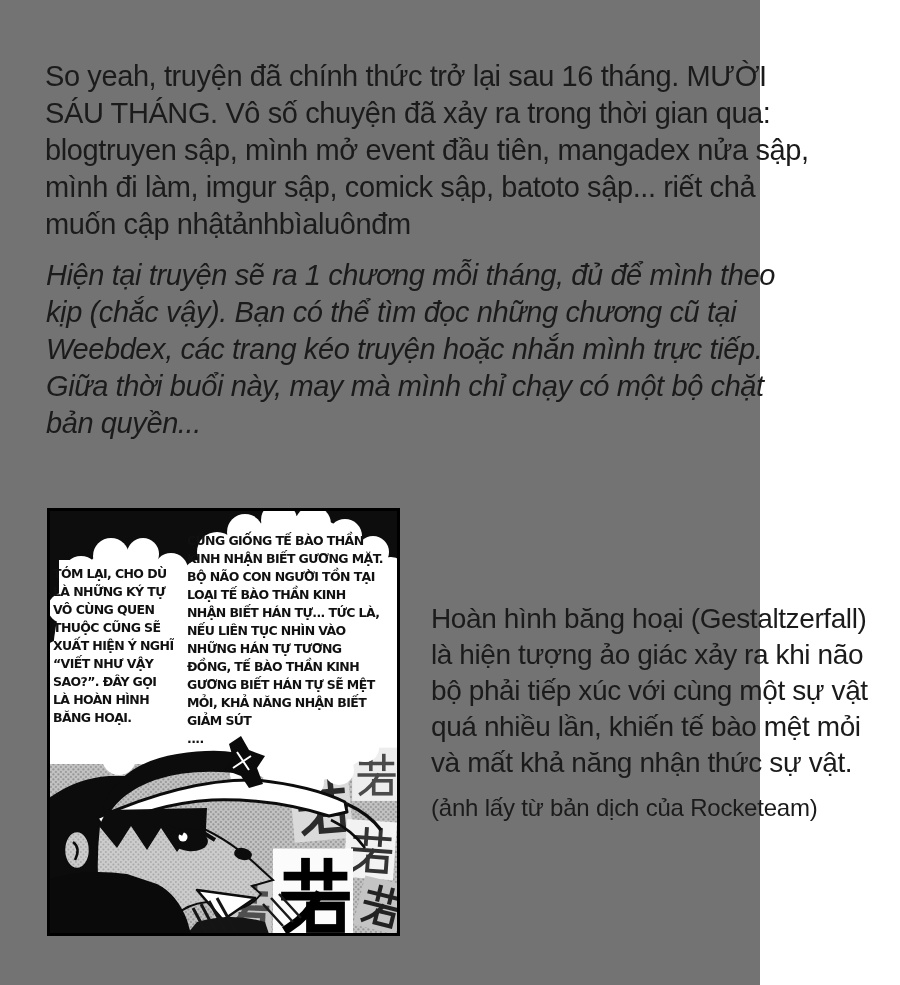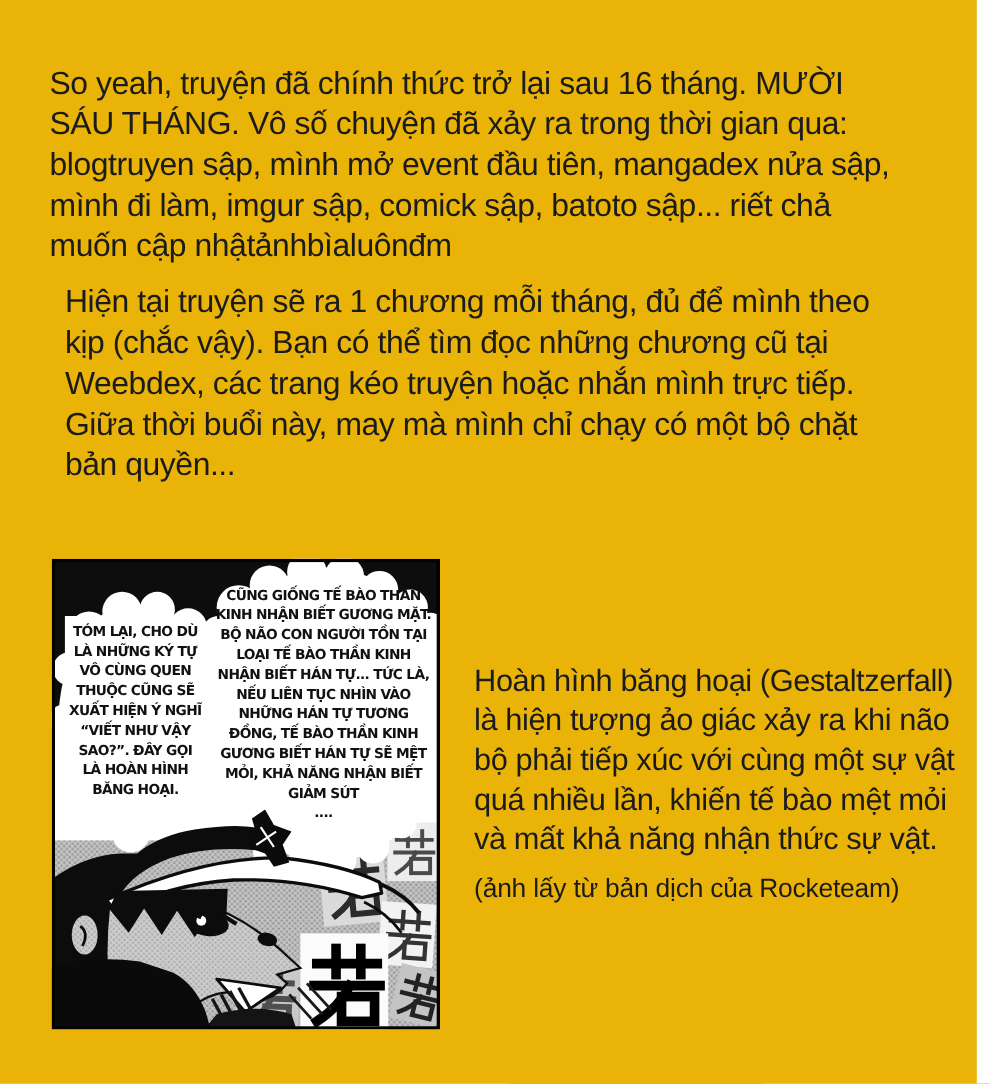--- a/index.html
+++ b/index.html
@@ -1,35 +1,35 @@
 <!DOCTYPE html>
 <html><head>
 <meta charset="utf-8">
 <style>
   html,body{margin:0;padding:0;}
   body{
     width:900px;height:985px;background:#ffffff;overflow:hidden;
     font-family:"Liberation Sans",sans-serif;
   }
-  .page{position:relative;width:888px;height:985px;background:#eab308;}
+  .page{position:relative;width:760px;height:985px;background:#737373;}
 
   
   .para{position:absolute;color:#1b1b1b;}
   .para > div{white-space:nowrap;}
   .para-intro{left:45px;top:58px;font-size:29px;line-height:37px;letter-spacing:-0.4px;}
-  .para-schedule{left:59px;top:257px;font-size:29px;line-height:37px;letter-spacing:-0.4px;}
+  .para-schedule{left:46px;top:257px;font-size:29px;line-height:37px;letter-spacing:-0.4px;font-style:italic;}
 
   
   .panel{position:absolute;left:47px;top:508px;width:353px;height:428px;}
   .panel svg{position:absolute;left:0;top:0;}
 
   
   .bubble{
     position:absolute;font-family:"DejaVu Sans",sans-serif;font-weight:bold;
-    font-size:12.5px;line-height:18px;text-align:center;color:#111111;
+    font-size:12.5px;line-height:18px;text-align:left;color:#111111;
     letter-spacing:-0.6px;
   }
   .bubble > div{white-space:nowrap;}
   .bubble-left{left:6px;top:57px;width:140px;}
   .bubble-right{left:140px;top:24px;width:214px;}
 
   
   .caption{position:absolute;left:431px;top:601px;font-size:28px;line-height:36px;color:#1b1b1b;letter-spacing:-0.4px;}
   .caption > div{white-space:nowrap;}
   .credit{position:absolute;left:431px;top:794px;font-size:24px;color:#1b1b1b;letter-spacing:-0.2px;white-space:nowrap;}

